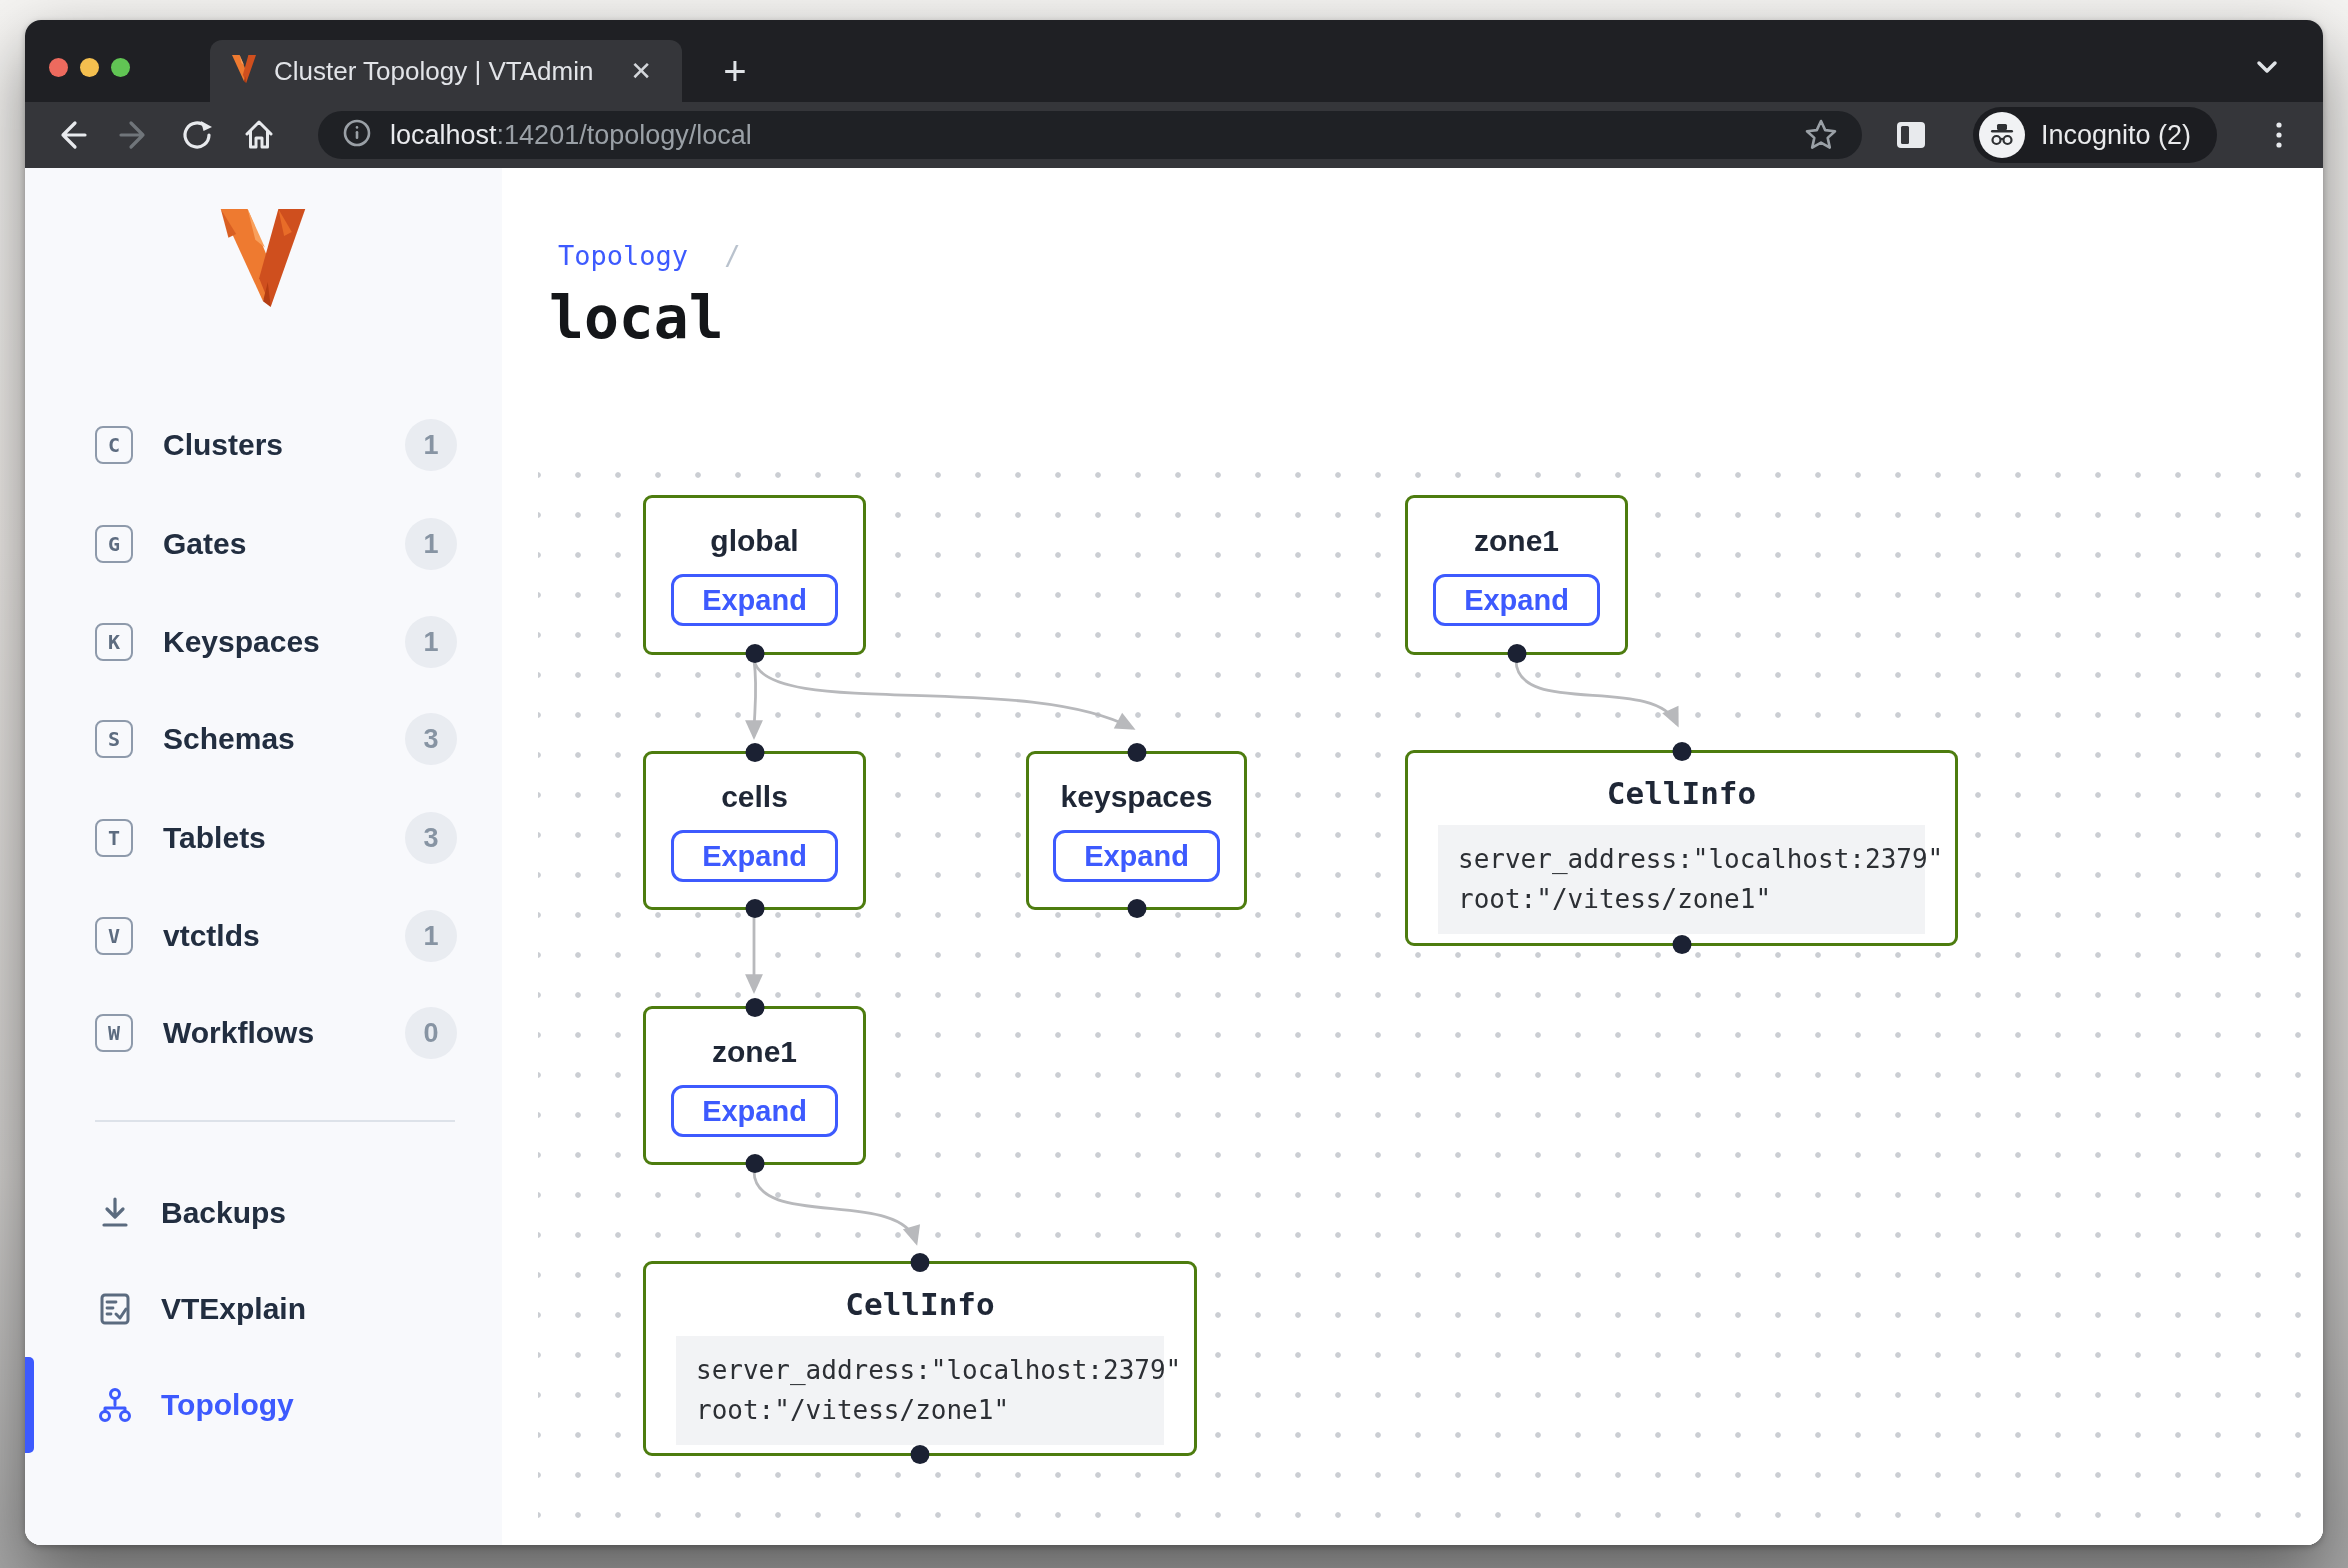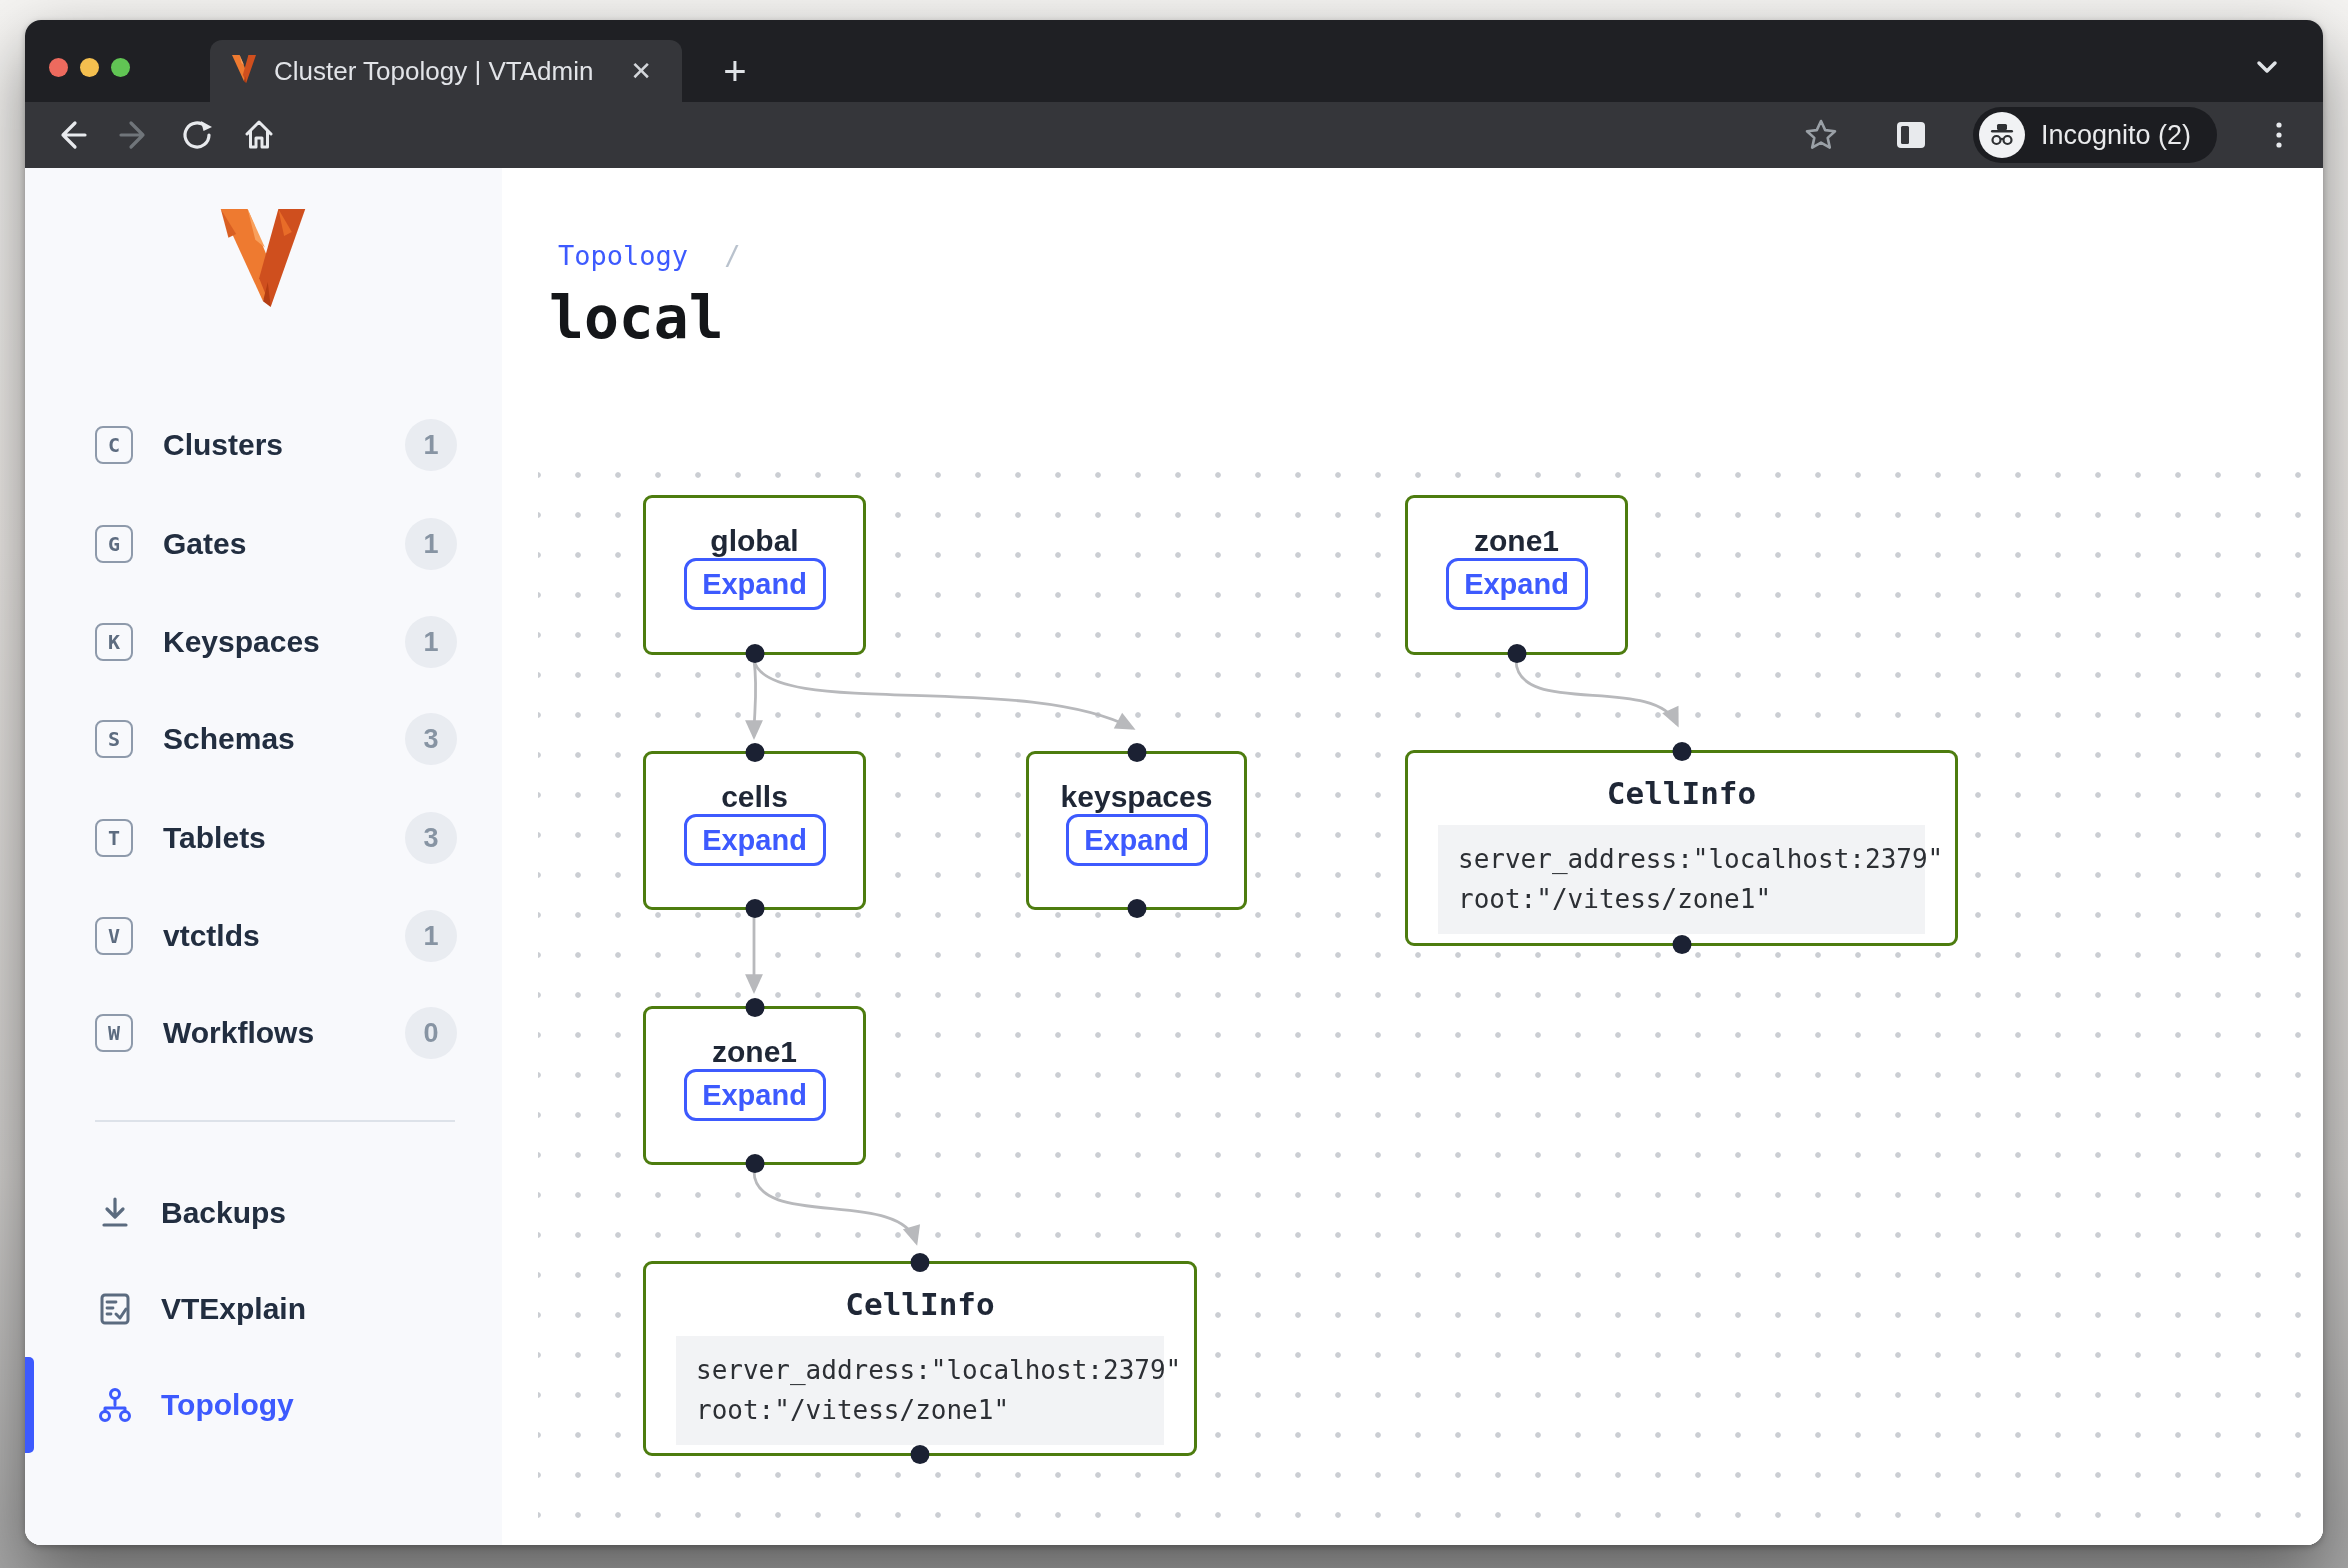--- a/index.html
+++ b/index.html
@@ -74,21 +74,21 @@
   .crumb-sep { color:#b9c2cd; margin-left:20px; }
   .page-title { position:absolute; left:47px; top:116px; font-family:"DejaVu Sans Mono", monospace; font-size:58px; font-weight:600; color:#141619; }
   .edges { position:absolute; left:0; top:0; pointer-events:none; }
   .node {
     position:absolute; background:#fff; border:3px solid #4d7c0f; border-radius:9px;
     display:flex; flex-direction:column; align-items:center;
   }
   .node-title { font-size:30px; font-weight:700; color:#1f2736; margin-top:26px; }
   .node-title.mono { font-family:"DejaVu Sans Mono", monospace; font-size:31px; margin-top:22px; }
   .expand-btn {
-    width:142px; height:52px; background:#fff;
+    margin-top:16px; width:167px; height:52px; background:#fff;
     border:3px solid #3d5afe; border-radius:12px; color:#3d5afe;
     font-family:"Liberation Sans", sans-serif; font-size:29px; font-weight:700;
   }
   .code-block {
     margin-top:14px; width:calc(100% - 60px); background:#f2f3f5; padding:14px 20px;
     font-family:"DejaVu Sans Mono", monospace; font-size:26px; color:#2c2f34; line-height:1.55;
     text-align:left; white-space:nowrap;
   }
   .port { position:absolute; left:50%; width:19px; height:19px; border-radius:50%; background:#1b2133; transform:translateX(-50%); }
   .port.top { top:-11px; } .port.bottom { bottom:-11px; }
@@ -139,20 +139,30 @@
       <div class="tb-icon" style="margin-left:10px">
         <svg width="36" height="36" viewBox="0 0 36 36">
             <path d="M30 18 A12 12 0 1 1 26.5 9.5" stroke="#e8eaed" stroke-width="3.2" fill="none" stroke-linecap="round"></path>
             <polygon points="25,2 27.5,12 36,8" fill="#e8eaed" transform="translate(-3,2)"></polygon>
           </svg>
       </div>
       <div class="tb-icon" style="margin-left:10px">
         <svg width="36" height="36" viewBox="0 0 36 36">
             <path d="M6 17 L18 5 L30 17 M9.5 14 V30 H15 V21 H21 V30 H26.5 V14" stroke="#e8eaed" stroke-width="3" fill="none" stroke-linecap="round" stroke-linejoin="round"></path>
           </svg>
+      </div>
+      <div class="urlbar">
+        <span>
+          <svg width="30" height="30" viewBox="0 0 30 30">
+              <circle cx="15" cy="15" r="12" stroke="#9aa0a6" stroke-width="2.6" fill="none"></circle>
+              <rect x="13.7" y="13" width="2.6" height="8" rx="1.3" fill="#9aa0a6"></rect>
+              <rect x="13.7" y="8" width="2.6" height="2.8" rx="1.3" fill="#9aa0a6"></rect>
+            </svg>
+        </span>
+        <span class="url-text"><span class="url-host">localhost</span><span class="url-rest">:14201/topology/local</span></span>
       </div>
       <div class="tb-right">
         <div class="tb-icon">
           <svg width="36" height="36" viewBox="0 0 36 36">
               <path d="M18 4 L22.2 13.1 L32 14.2 L24.7 20.9 L26.8 30.6 L18 25.6 L9.2 30.6 L11.3 20.9 L4 14.2 L13.8 13.1 Z" stroke="#9aa0a6" stroke-width="2.6" fill="none" stroke-linejoin="round"></path>
             </svg>
         </div>
         <div class="tb-icon" style="margin-left:14px">
           <svg width="36" height="36" viewBox="0 0 36 36">
               <rect x="4" y="5" width="28" height="26" rx="4" fill="#e8eaed"></rect>

